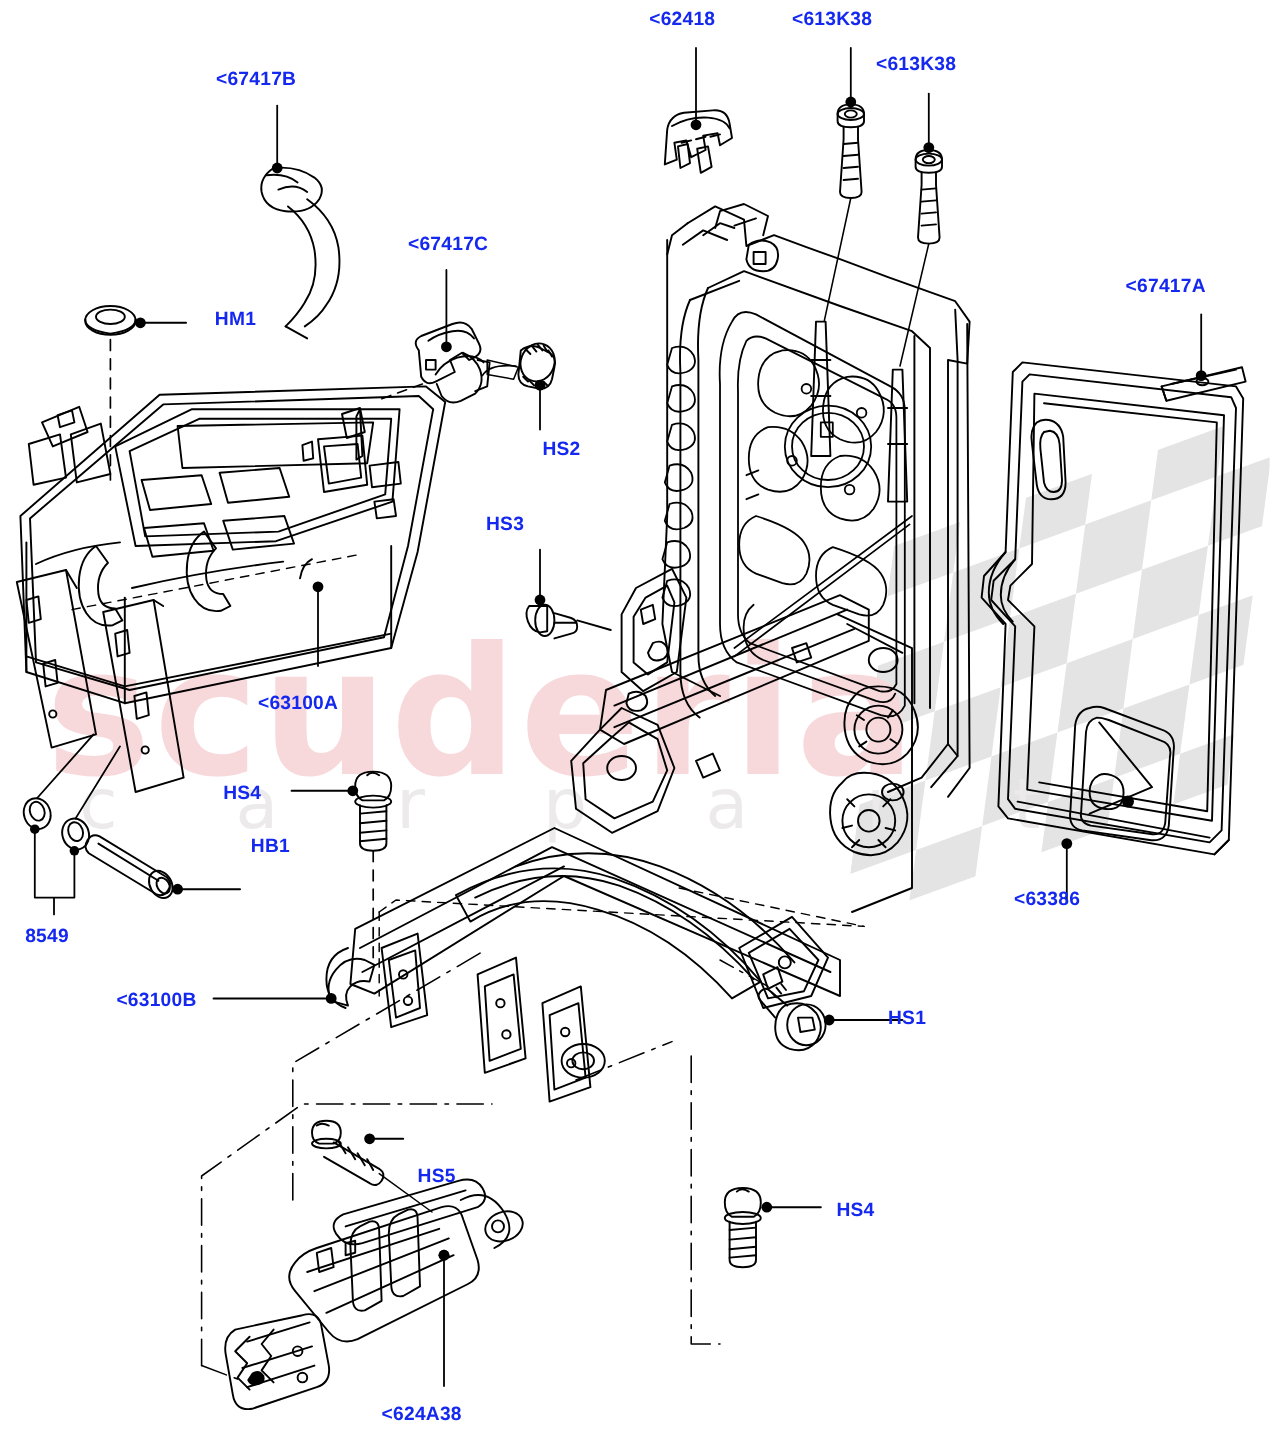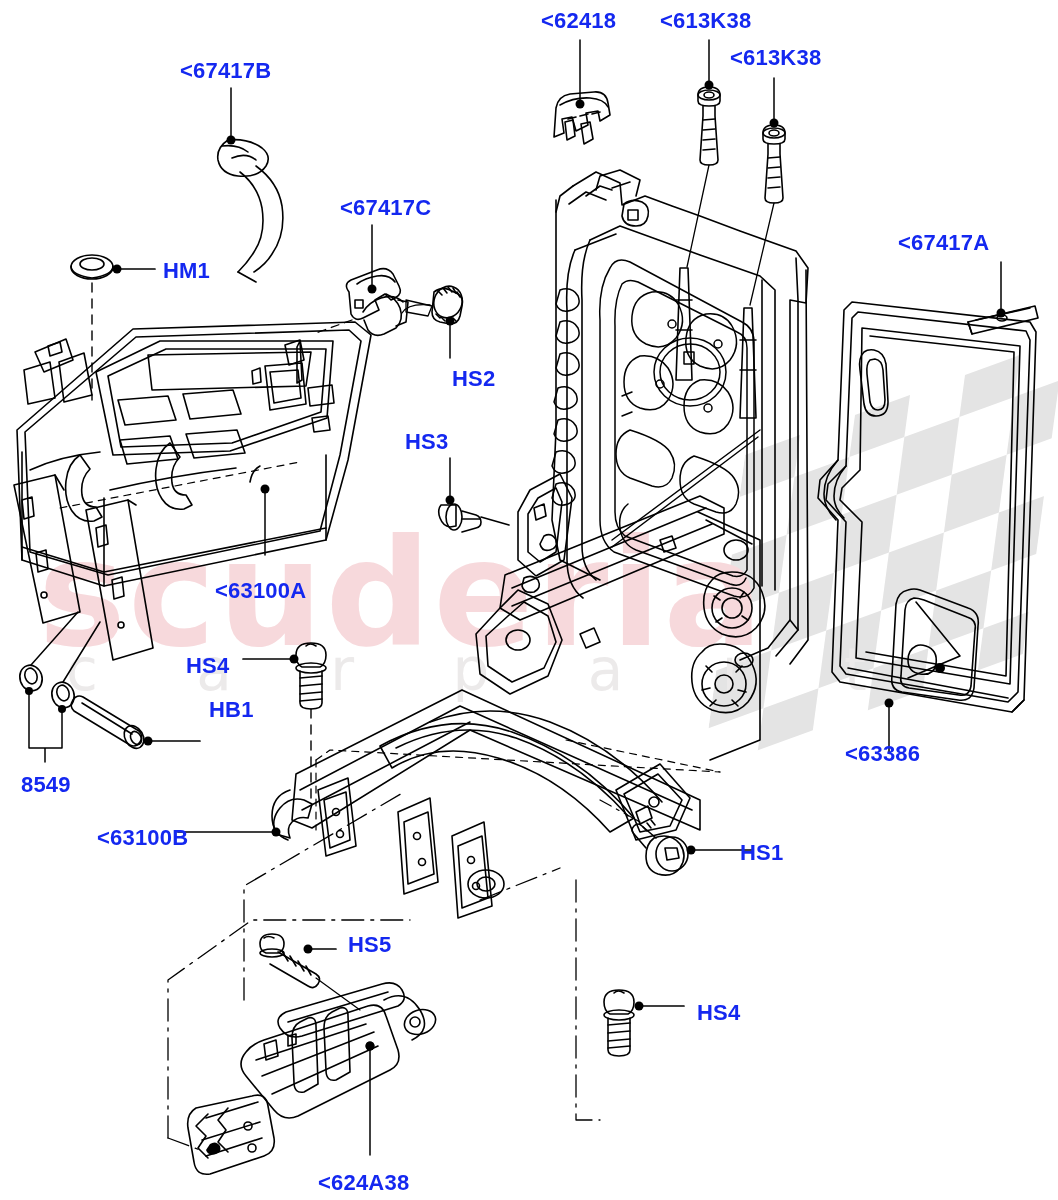--- a/index.html
+++ b/index.html
@@ -2,21 +2,21 @@
 <html><head>
 <meta charset="utf-8">
 <style>
   html,body{margin:0;padding:0;background:#ffffff;}
   body{width:1058px;height:1200px;font-family:"Liberation Sans",sans-serif;position:relative;overflow:hidden;}
   #stage{position:absolute;inset:0;width:1058px;height:1200px;}
   svg.layer{position:absolute;left:0;top:0;width:1058px;height:1200px;}
   .wm{position:absolute;pointer-events:none;user-select:none;}
   .wm-scuderia{left:38px;top:508px;font-size:148px;font-weight:bold;color:#f7d9dc;letter-spacing:2px;font-family:"DejaVu Sans",sans-serif;}
   .wm-carpart{left:66px;top:636px;font-size:58px;color:#eceaea;letter-spacing:40px;font-family:"DejaVu Sans",sans-serif;}
-  .lbl{position:absolute;color:#1428f0;font-size:22px;font-weight:bold;font-family:"Liberation Sans",sans-serif;white-space:nowrap;letter-spacing:.2px;}
+  .lbl{position:absolute;color:#1428f0;font-size:16px;font-weight:bold;font-family:"Liberation Sans",sans-serif;white-space:nowrap;letter-spacing:.2px;}
 </style>
 </head>
 <body>
 
 <div id="stage">
 
   <svg class="layer" viewBox="0 0 1058 1200">
     <defs>
       <clipPath id="flagClip">
           <rect x="745" y="455" width="320" height="300"></rect>
@@ -457,28 +457,28 @@
     <path d="M168 1138 L168 980 L252 920 L410 920" stroke-width="1.3" stroke-dasharray="22 7 3 7"></path>
     <path d="M244 1000 L244 886 L404 792" stroke-width="1.3" stroke-dasharray="22 7 3 7"></path>
     <path d="M168 1138 L200 1150" stroke-width="1.3" stroke-dasharray="22 7 3 7"></path>
   </svg>
 
   <div class="lbl" style="left:180px;top:58px">&lt;67417B</div>
   <div class="lbl" style="left:340px;top:195px">&lt;67417C</div>
   <div class="lbl" style="left:541px;top:8px">&lt;62418</div>
   <div class="lbl" style="left:660px;top:8px">&lt;613K38</div>
   <div class="lbl" style="left:730px;top:45px">&lt;613K38</div>
-  <div class="lbl" style="left:898px;top:230px">&lt;67417A</div>
-  <div class="lbl" style="left:163px;top:258px">HM1</div>
+  <div class="lbl" style="left:938px;top:230px">&lt;67417A</div>
+  <div class="lbl" style="left:179px;top:258px">HM1</div>
   <div class="lbl" style="left:452px;top:366px">HS2</div>
   <div class="lbl" style="left:405px;top:429px">HS3</div>
   <div class="lbl" style="left:215px;top:578px">&lt;63100A</div>
   <div class="lbl" style="left:186px;top:653px">HS4</div>
   <div class="lbl" style="left:209px;top:697px">HB1</div>
   <div class="lbl" style="left:21px;top:772px">8549</div>
   <div class="lbl" style="left:97px;top:825px">&lt;63100B</div>
   <div class="lbl" style="left:740px;top:840px">HS1</div>
   <div class="lbl" style="left:845px;top:741px">&lt;63386</div>
-  <div class="lbl" style="left:348px;top:932px">HS5</div>
+  <div class="lbl" style="left:348px;top:972px">HS5</div>
   <div class="lbl" style="left:697px;top:1000px">HS4</div>
   <div class="lbl" style="left:318px;top:1170px">&lt;624A38</div>
 
 </div>
 
 </body></html>

